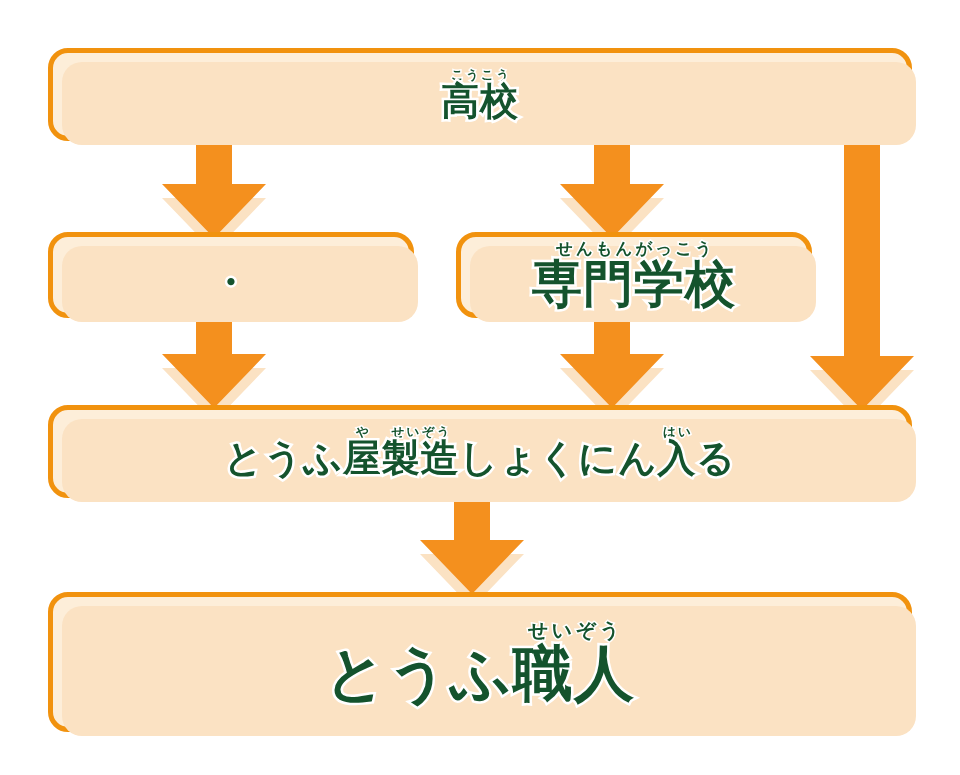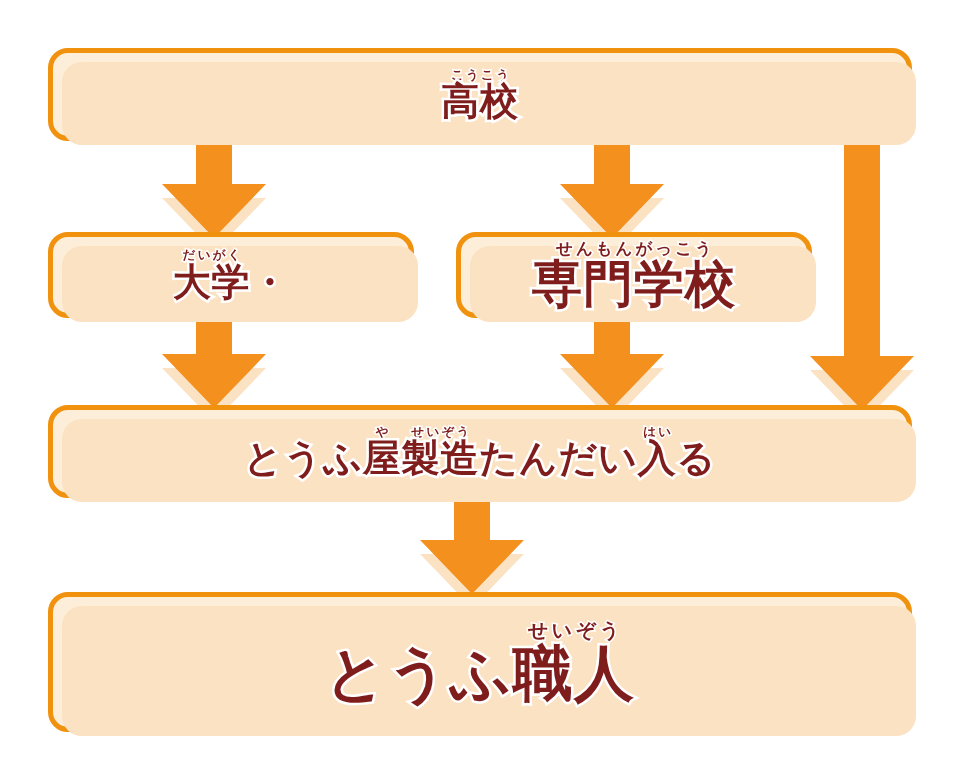--- a/index.html
+++ b/index.html
@@ -47,21 +47,21 @@
     z-index: -1;
   }
 
   
   .label {
     position: relative;
     display: flex;
     align-items: flex-end;
     justify-content: center;
     white-space: nowrap;
-    color: #7f1d1d;
+    color: #14532d;
     -webkit-text-stroke: 5px #ffffff;
     paint-order: stroke fill;
     font-weight: bold;
     letter-spacing: 0.02em;
     line-height: 1.0;
   }
   .label .seg {
     display: inline-flex;
     flex-direction: column;
     align-items: center;
@@ -176,24 +176,20 @@
     <div class="label">
         <span class="seg">
           <span class="rt">こうこう</span>
           <span class="rb">高校</span>
         </span>
       </div>
   </div>
 
   <div class="node" id="node-daigaku">
     <div class="label">
-        <span class="seg">
-          <span class="rt">だいがく</span>
-          <span class="rb">大学</span>
-        </span>
         <span class="seg noruby">
           <span class="rt">&nbsp;</span>
           <span class="rb">・</span>
         </span>
       </div>
   </div>
 
   <div class="node" id="node-senmon">
     <div class="label">
         <span class="seg">
@@ -212,21 +208,21 @@
         <span class="seg">
           <span class="rt">や</span>
           <span class="rb">屋</span>
         </span>
         <span class="seg">
           <span class="rt">せいぞう</span>
           <span class="rb">製造</span>
         </span>
         <span class="seg noruby">
           <span class="rt">&nbsp;</span>
-          <span class="rb">たんだい</span>
+          <span class="rb">しょくにん</span>
         </span>
         <span class="seg">
           <span class="rt">はい</span>
           <span class="rb">入</span>
         </span>
         <span class="seg noruby">
           <span class="rt">&nbsp;</span>
           <span class="rb">る</span>
         </span>
       </div>

